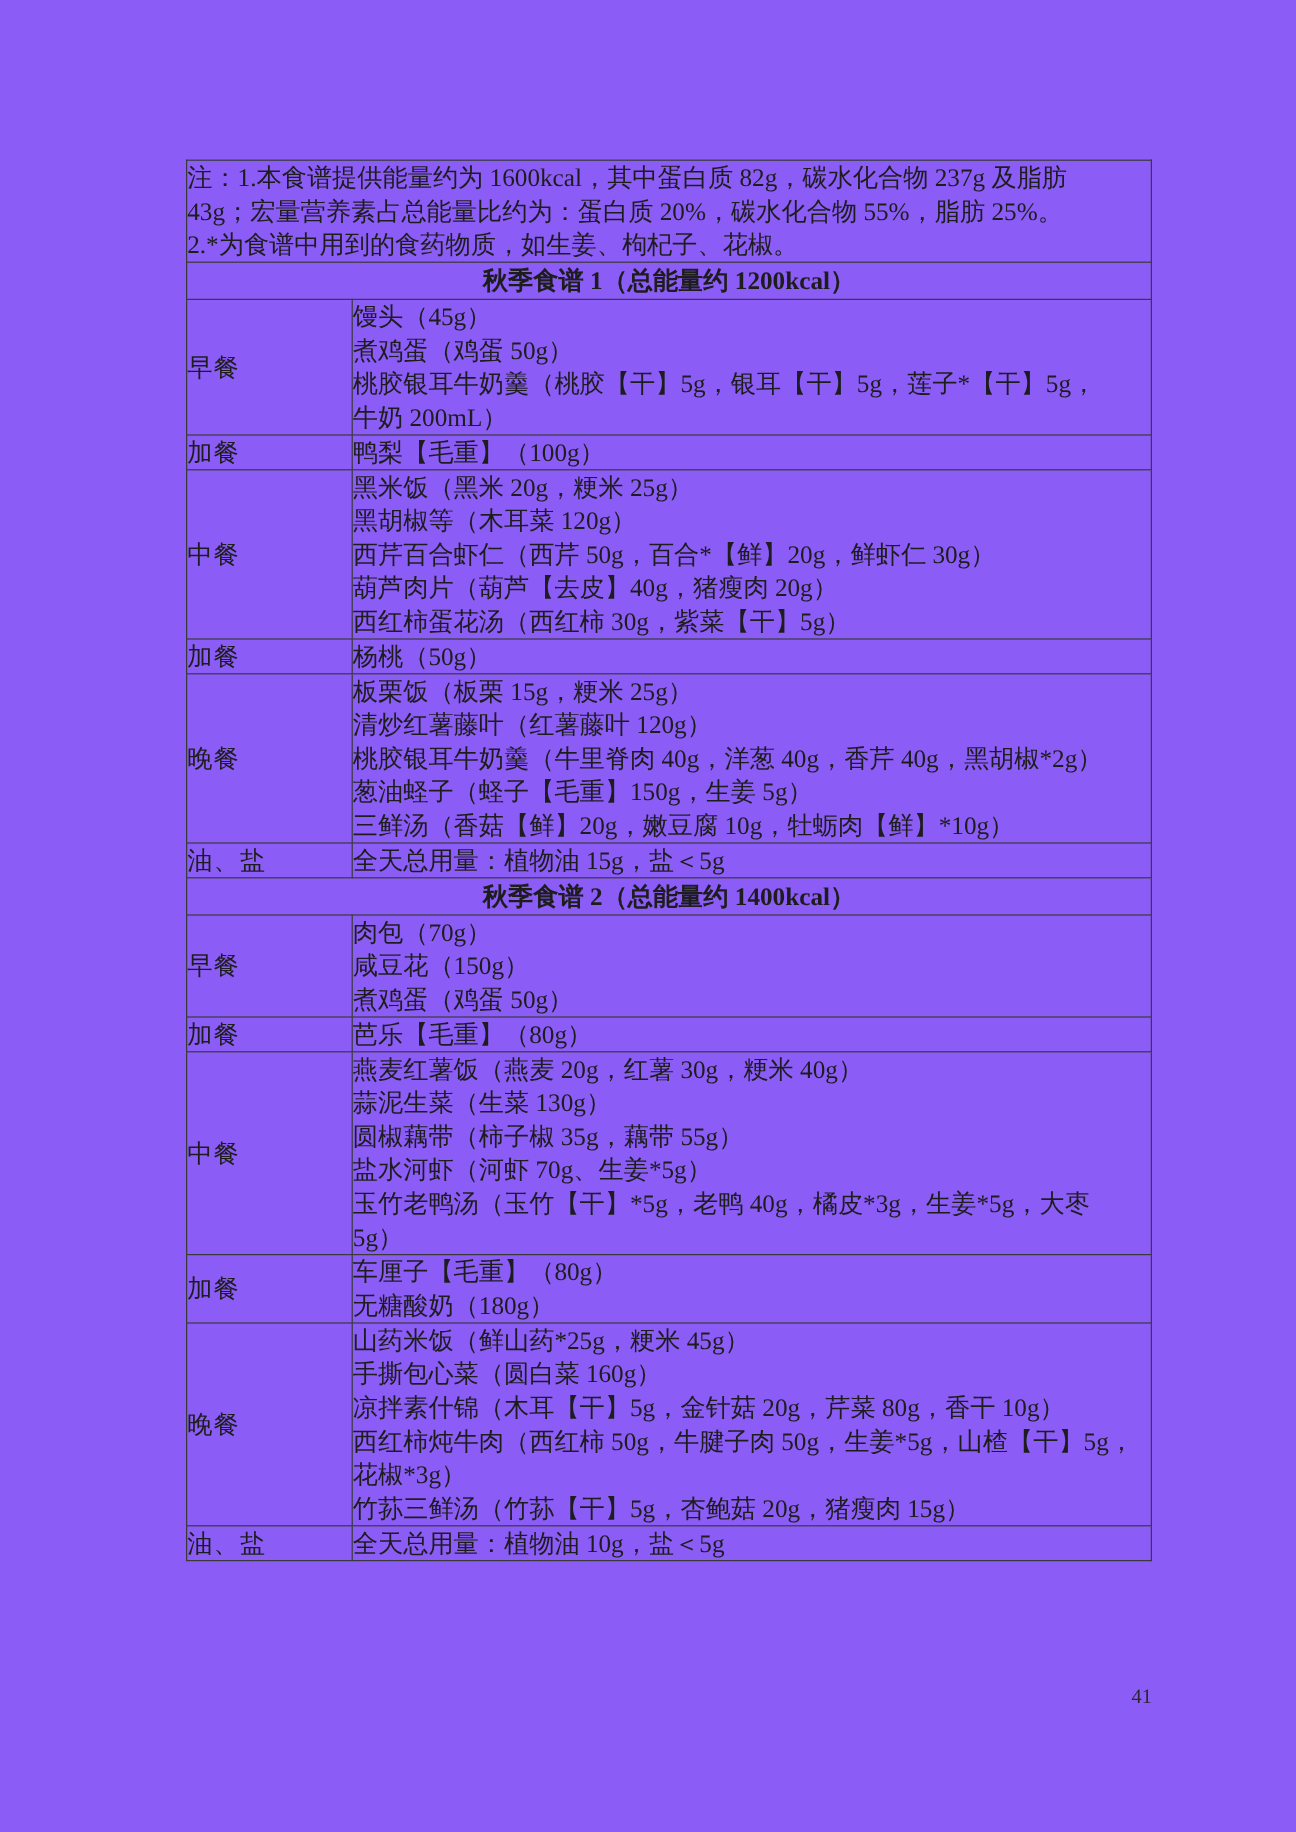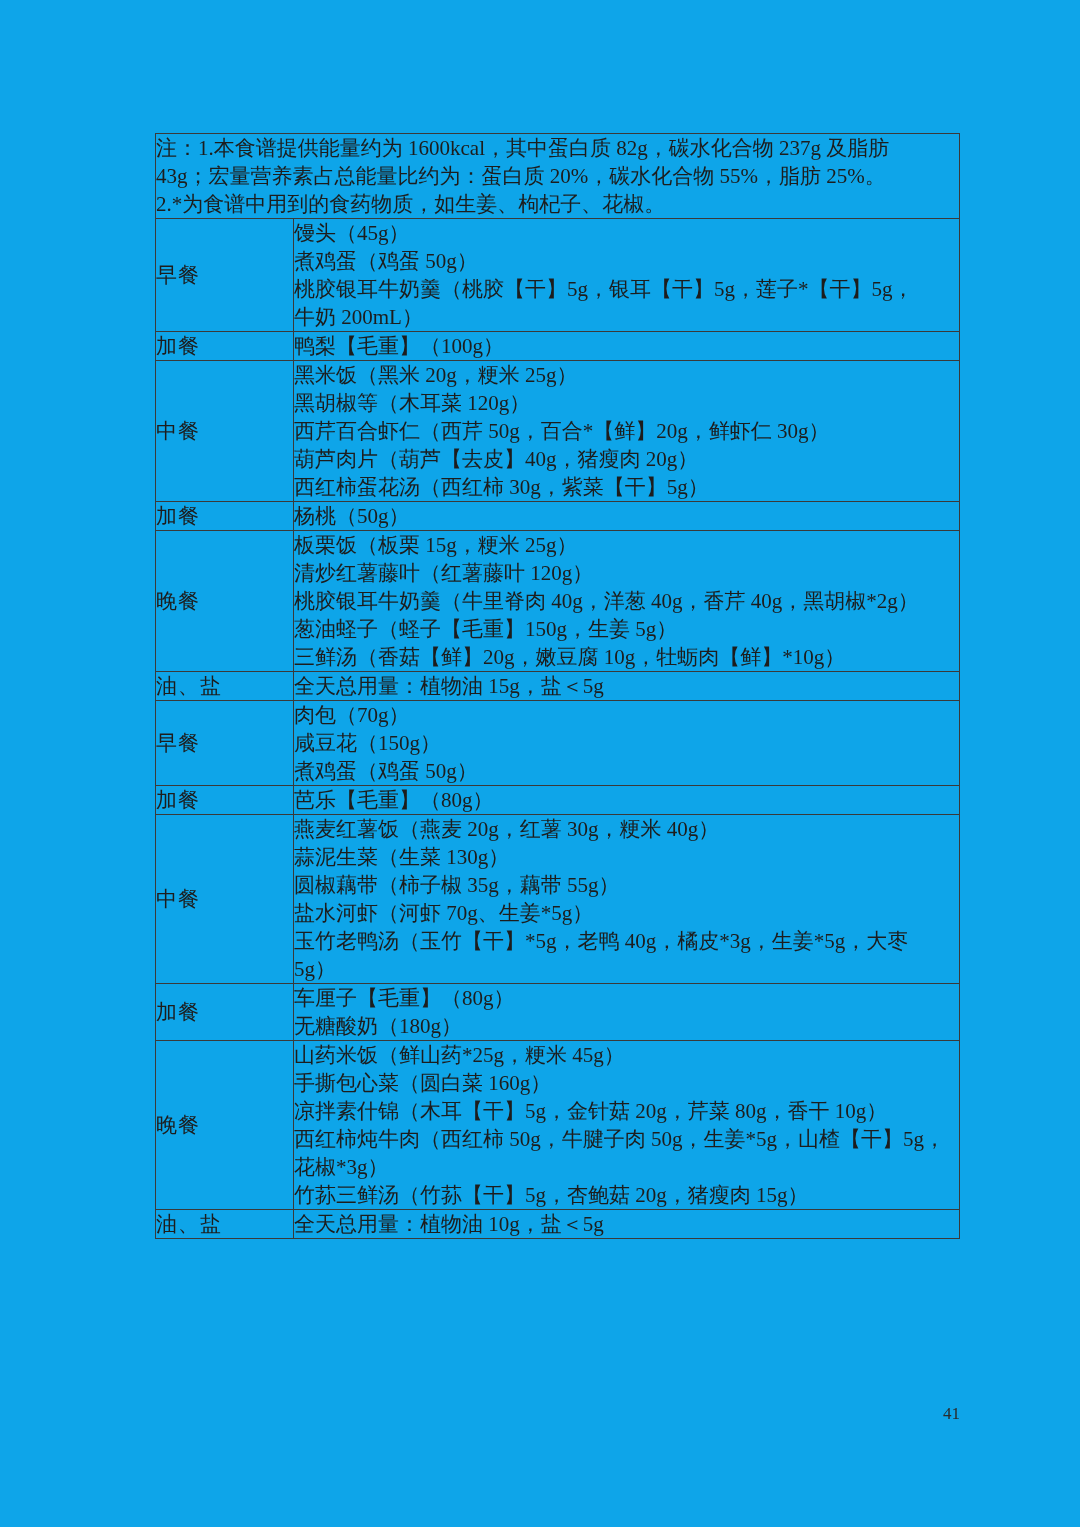--- a/index.html
+++ b/index.html
@@ -1,20 +1,20 @@
 <!DOCTYPE html>
 <html><head>
 <meta charset="utf-8">
 <style>
   html, body { margin: 0; padding: 0; background: #ffffff; }
   .page {
     position: relative;
     width: 1080px;
     height: 1527px;
-    background: #0ea5e9;
+    background: #8b5cf6;
     font-family: "Liberation Serif", "DejaVu Serif", serif;
     color: #1d1d1d;
     overflow: hidden;
   }
   table.menu {
     position: absolute;
     left: 155px;
     top: 133px;
     width: 805px;
     border-collapse: collapse;
@@ -64,20 +64,23 @@
     </colgroup>
     <tbody id="table-body">
         <tr>
           <td colspan="2" class="note-cell">
             <div class="line">注：1.本食谱提供能量约为 1600kcal，其中蛋白质 82g，碳水化合物 237g 及脂肪</div>
             <div class="line">43g；宏量营养素占总能量比约为：蛋白质 20%，碳水化合物 55%，脂肪 25%。</div>
             <div class="line">2.*为食谱中用到的食药物质，如生姜、枸杞子、花椒。</div>
           </td>
         </tr>
         <tr>
+          <td colspan="2" class="title-cell">秋季食谱 1（总能量约 1200kcal）</td>
+        </tr>
+        <tr>
           <td class="label-cell">早餐</td>
           <td class="items-cell">
             <div class="line">馒头（45g）</div>
             <div class="line">煮鸡蛋（鸡蛋 50g）</div>
             <div class="line">桃胶银耳牛奶羹（桃胶【干】5g，银耳【干】5g，莲子*【干】5g，</div>
             <div class="line">牛奶 200mL）</div>
           </td>
         </tr>
         <tr>
           <td class="label-cell">加餐</td>
@@ -109,20 +112,23 @@
             <div class="line">桃胶银耳牛奶羹（牛里脊肉 40g，洋葱 40g，香芹 40g，黑胡椒*2g）</div>
             <div class="line">葱油蛏子（蛏子【毛重】150g，生姜 5g）</div>
             <div class="line">三鲜汤（香菇【鲜】20g，嫩豆腐 10g，牡蛎肉【鲜】*10g）</div>
           </td>
         </tr>
         <tr>
           <td class="label-cell">油、盐</td>
           <td class="items-cell">
             <div class="line">全天总用量：植物油 15g，盐＜5g</div>
           </td>
+        </tr>
+        <tr>
+          <td colspan="2" class="title-cell">秋季食谱 2（总能量约 1400kcal）</td>
         </tr>
         <tr>
           <td class="label-cell">早餐</td>
           <td class="items-cell">
             <div class="line">肉包（70g）</div>
             <div class="line">咸豆花（150g）</div>
             <div class="line">煮鸡蛋（鸡蛋 50g）</div>
           </td>
         </tr>
         <tr>

